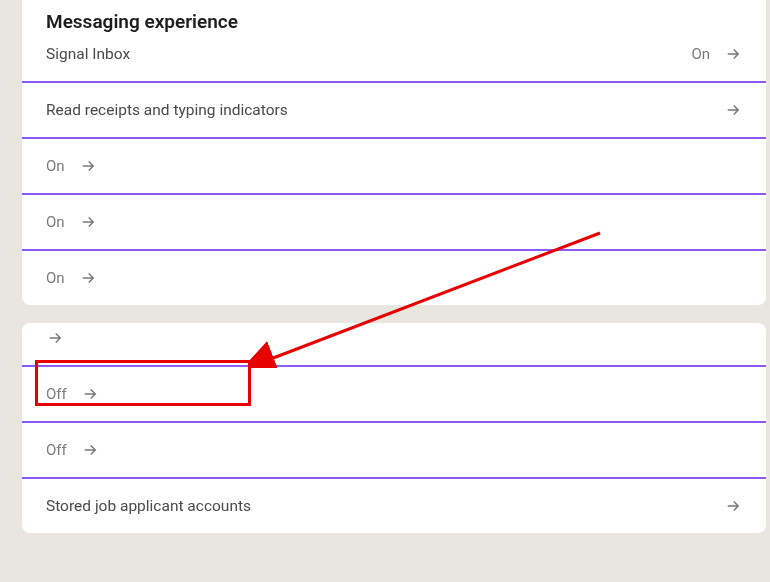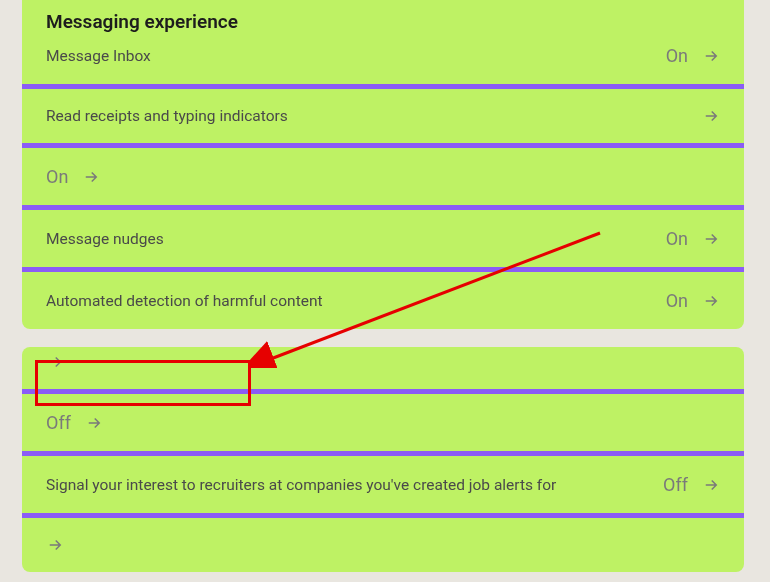--- a/index.html
+++ b/index.html
@@ -5,49 +5,49 @@
     * { box-sizing: border-box; margin: 0; padding: 0; }
     body {
       font-family: -apple-system, BlinkMacSystemFont, "Segoe UI", Roboto, Helvetica, Arial, sans-serif;
       background: #e9e6e0;
       width: 770px;
       height: 582px;
       overflow: hidden;
       position: relative;
     }
     .card {
-      background: #bef264;
+      background: #ffffff;
       border-radius: 8px;
-      margin: 0 26px 18px 22px;
+      margin: 0 4px 18px 22px;
       overflow: hidden;
     }
     .card-first { border-top-left-radius: 0; border-top-right-radius: 0; margin-top: 0; }
     .card-last { margin-bottom: 0; }
     .section-title {
       font-size: 19px;
       font-weight: 600;
       color: #1d1d1d;
       padding: 20px 24px 14px 24px;
     }
     .section-title-tight { padding-top: 10px; padding-bottom: 6px; }
     .row {
       display: flex;
       align-items: center;
       padding: 18px 24px;
-      border-top: 5px solid #8b5cf6;
+      border-top: 2px solid #8b5cf6;
       cursor: pointer;
     }
     .row.first-row { border-top: none; padding-top: 6px; }
     .row-label {
       flex: 1;
       font-size: 15.5px;
       color: #4a4a4a;
     }
     .row-status {
-      font-size: 18px;
+      font-size: 15px;
       color: #7a7a7a;
       margin-right: 14px;
     }
     .arrow {
       display: inline-flex;
       align-items: center;
       color: #7a7a7a;
     }
     .arrow svg { width: 18px; height: 18px; }
     .highlight-box {
@@ -60,21 +60,21 @@
       pointer-events: none;
     }
   </style>
 </head>
 <body>
 
 <div class="card card-first">
   <div class="section-title section-title-tight">Messaging experience</div>
 
   <div class="row first-row">
-    <div class="row-label">Message Inbox</div>
+    <div class="row-label">Signal Inbox</div>
     <div class="row-status">On</div>
     <span class="arrow">
       <svg viewBox="0 0 24 24" fill="none" stroke="currentColor" stroke-width="2">
           <path d="M5 12h14M13 6l6 6-6 6"></path>
         </svg>
     </span>
   </div>
 
   <div class="row">
     <div class="row-label">Read receipts and typing indicators</div>
@@ -88,31 +88,29 @@
   <div class="row">
     <div class="row-status">On</div>
     <span class="arrow">
       <svg viewBox="0 0 24 24" fill="none" stroke="currentColor" stroke-width="2">
           <path d="M5 12h14M13 6l6 6-6 6"></path>
         </svg>
     </span>
   </div>
 
   <div class="row">
-    <div class="row-label">Message nudges</div>
     <div class="row-status">On</div>
     <span class="arrow">
       <svg viewBox="0 0 24 24" fill="none" stroke="currentColor" stroke-width="2">
           <path d="M5 12h14M13 6l6 6-6 6"></path>
         </svg>
     </span>
   </div>
 
   <div class="row">
-    <div class="row-label">Automated detection of harmful content</div>
     <div class="row-status">On</div>
     <span class="arrow">
       <svg viewBox="0 0 24 24" fill="none" stroke="currentColor" stroke-width="2">
           <path d="M5 12h14M13 6l6 6-6 6"></path>
         </svg>
     </span>
   </div>
 </div>
 
 <div class="card card-last">
@@ -128,30 +126,30 @@
   <div class="row">
     <div class="row-status">Off</div>
     <span class="arrow">
       <svg viewBox="0 0 24 24" fill="none" stroke="currentColor" stroke-width="2">
           <path d="M5 12h14M13 6l6 6-6 6"></path>
         </svg>
     </span>
   </div>
 
   <div class="row">
-    <div class="row-label">Signal your interest to recruiters at companies you've created job alerts for</div>
     <div class="row-status">Off</div>
     <span class="arrow">
       <svg viewBox="0 0 24 24" fill="none" stroke="currentColor" stroke-width="2">
           <path d="M5 12h14M13 6l6 6-6 6"></path>
         </svg>
     </span>
   </div>
 
   <div class="row">
+    <div class="row-label">Stored job applicant accounts</div>
     <span class="arrow">
       <svg viewBox="0 0 24 24" fill="none" stroke="currentColor" stroke-width="2">
           <path d="M5 12h14M13 6l6 6-6 6"></path>
         </svg>
     </span>
   </div>
 </div>
 
 <div class="highlight-box" style="left:35px; top:360px; width:216px; height:46px;"></div>
 

